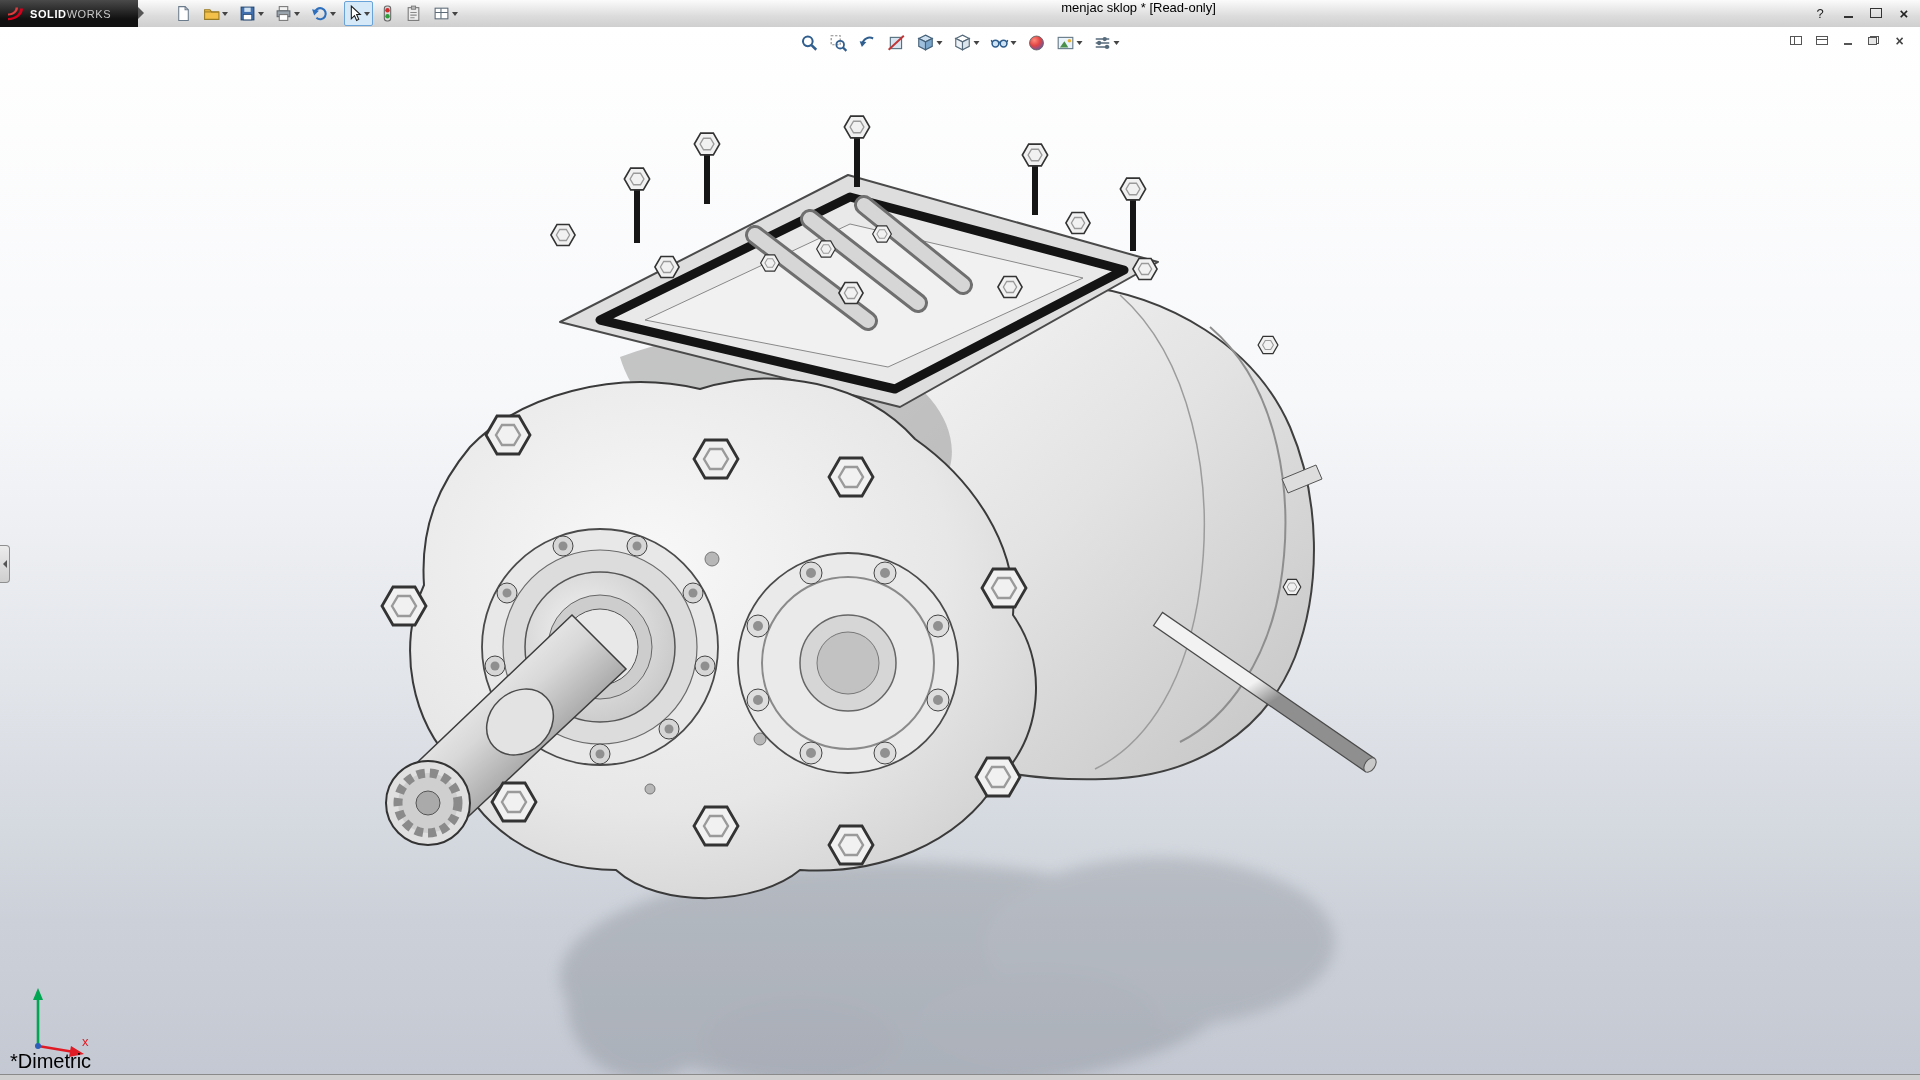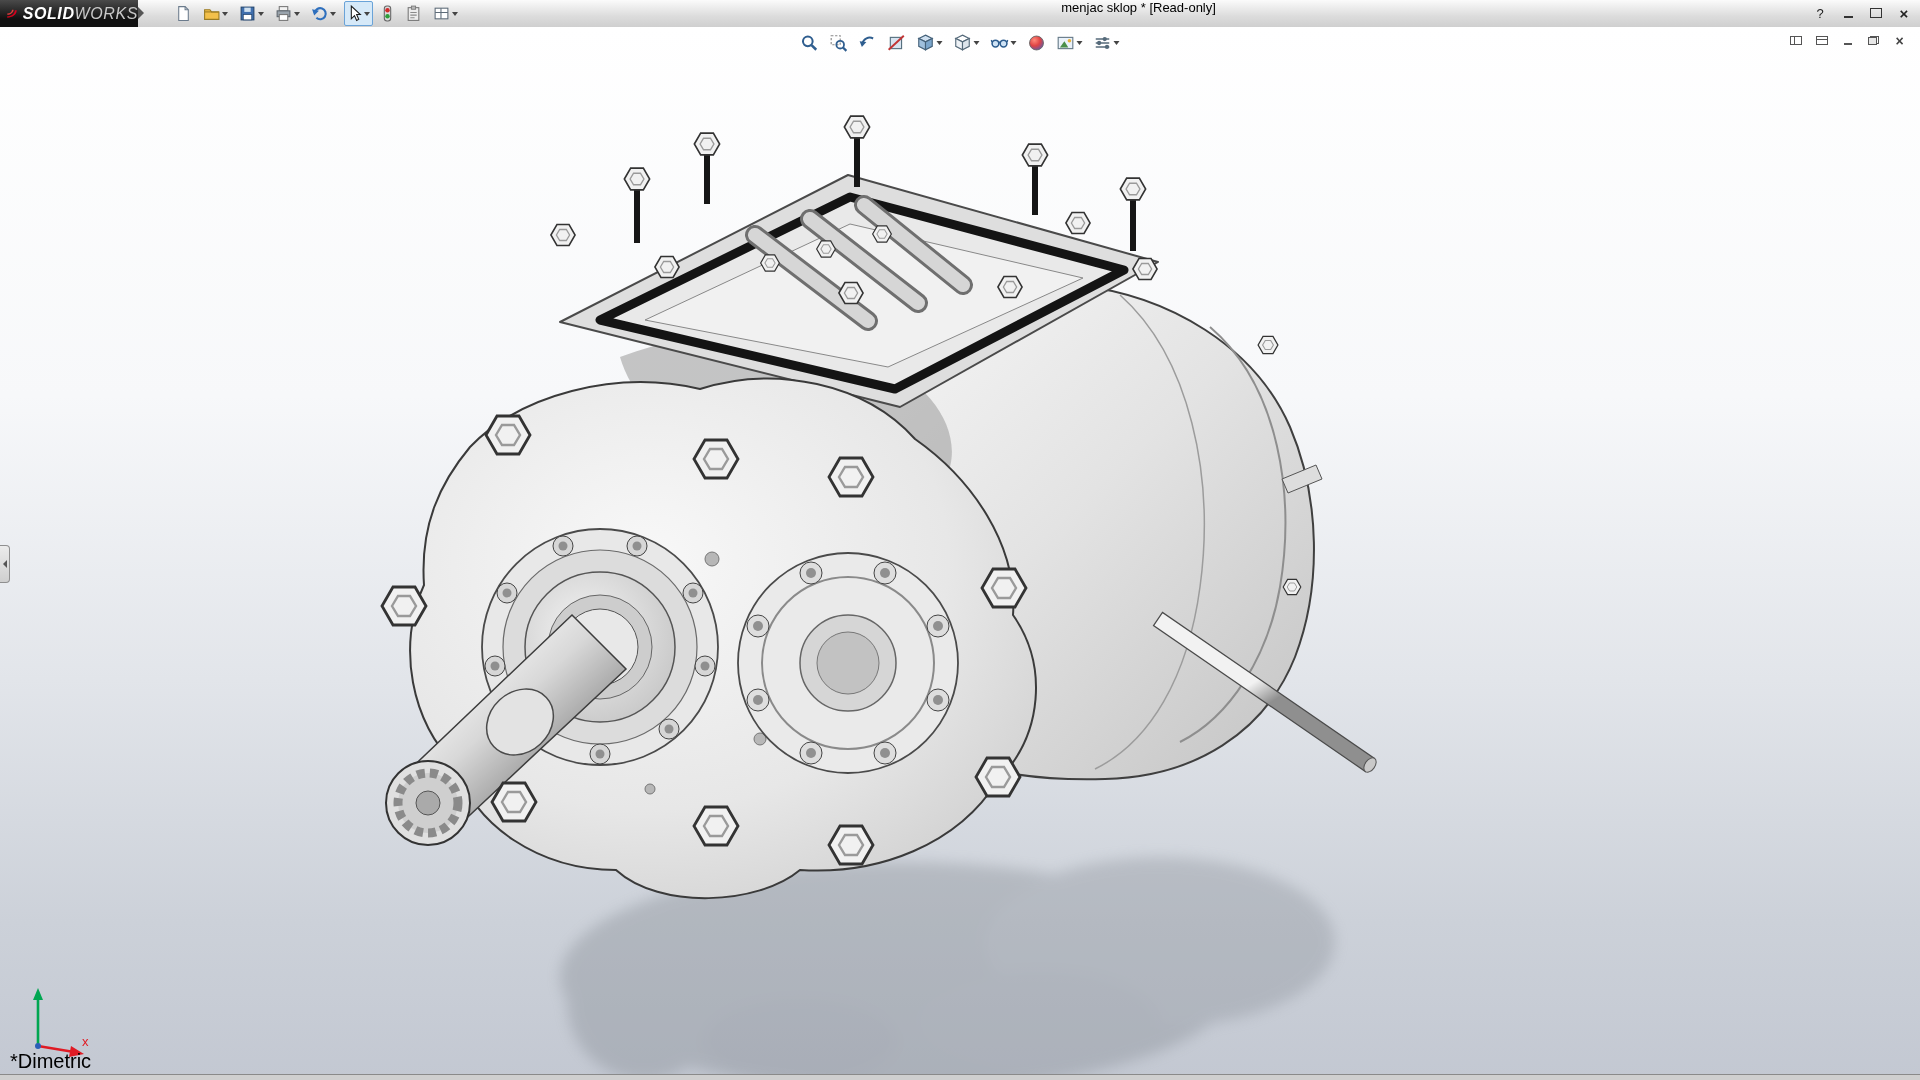--- a/index.html
+++ b/index.html
@@ -2,21 +2,21 @@
 <html><head>
 <meta charset="utf-8">
 <style>
   html,body{margin:0;padding:0;width:1920px;height:1080px;overflow:hidden;
     font-family:"Liberation Sans",sans-serif;-webkit-font-smoothing:antialiased;}
   
   .titlebar{position:absolute;left:0;top:0;width:1920px;height:27px;
     background:linear-gradient(#fbfbfb,#dcdcdc 60%,#cfcfcf);border-bottom:1px solid #9a9a9a;}
   .logo{position:absolute;left:0;top:0;width:138px;height:27px;background:linear-gradient(#4a4a4a,#111 70%);
     display:flex;align-items:center;padding-left:6px;box-sizing:border-box;gap:4px;}
-  .brand{font-size:16px;letter-spacing:.6px;color:#c9c9c9;white-space:nowrap;font-style:italic;}
+  .brand{font-size:11px;letter-spacing:.6px;color:#c9c9c9;white-space:nowrap;}
   .brand b{color:#fff;font-weight:bold;}
   .menu-flyout{position:absolute;left:138px;top:7px;width:0;height:0;
     border-left:6px solid #555;border-top:6px solid transparent;border-bottom:6px solid transparent;}
   .main-toolbar{position:absolute;left:172px;top:2px;height:23px;display:flex;align-items:center;gap:5px;}
   .tbtn{height:21px;display:flex;align-items:center;gap:2px;padding:1px 2px;border:1px solid transparent;border-radius:2px;}
   .tbtn.active{background:#d6e9f8;border:1px solid #6aa3d8;}
   .caret{width:0;height:0;border-top:4px solid #444;border-left:3.5px solid transparent;border-right:3.5px solid transparent;}
   .wintitle{position:absolute;left:59.3%;top:0;transform:translateX(-50%);font-size:13px;color:#000;white-space:nowrap;}
   .winctrls{position:absolute;right:6px;top:3px;display:flex;gap:8px;align-items:center;height:20px;}
   .wbtn{width:20px;height:18px;display:flex;align-items:center;justify-content:center;color:#222;font-size:13px;}

